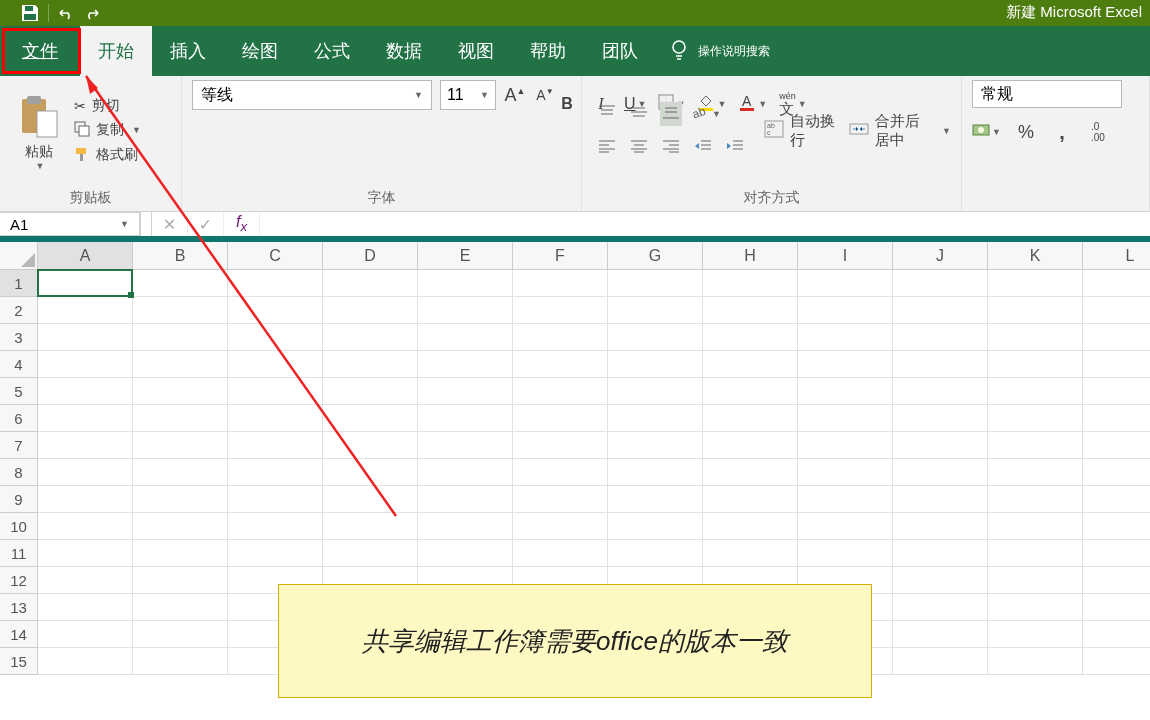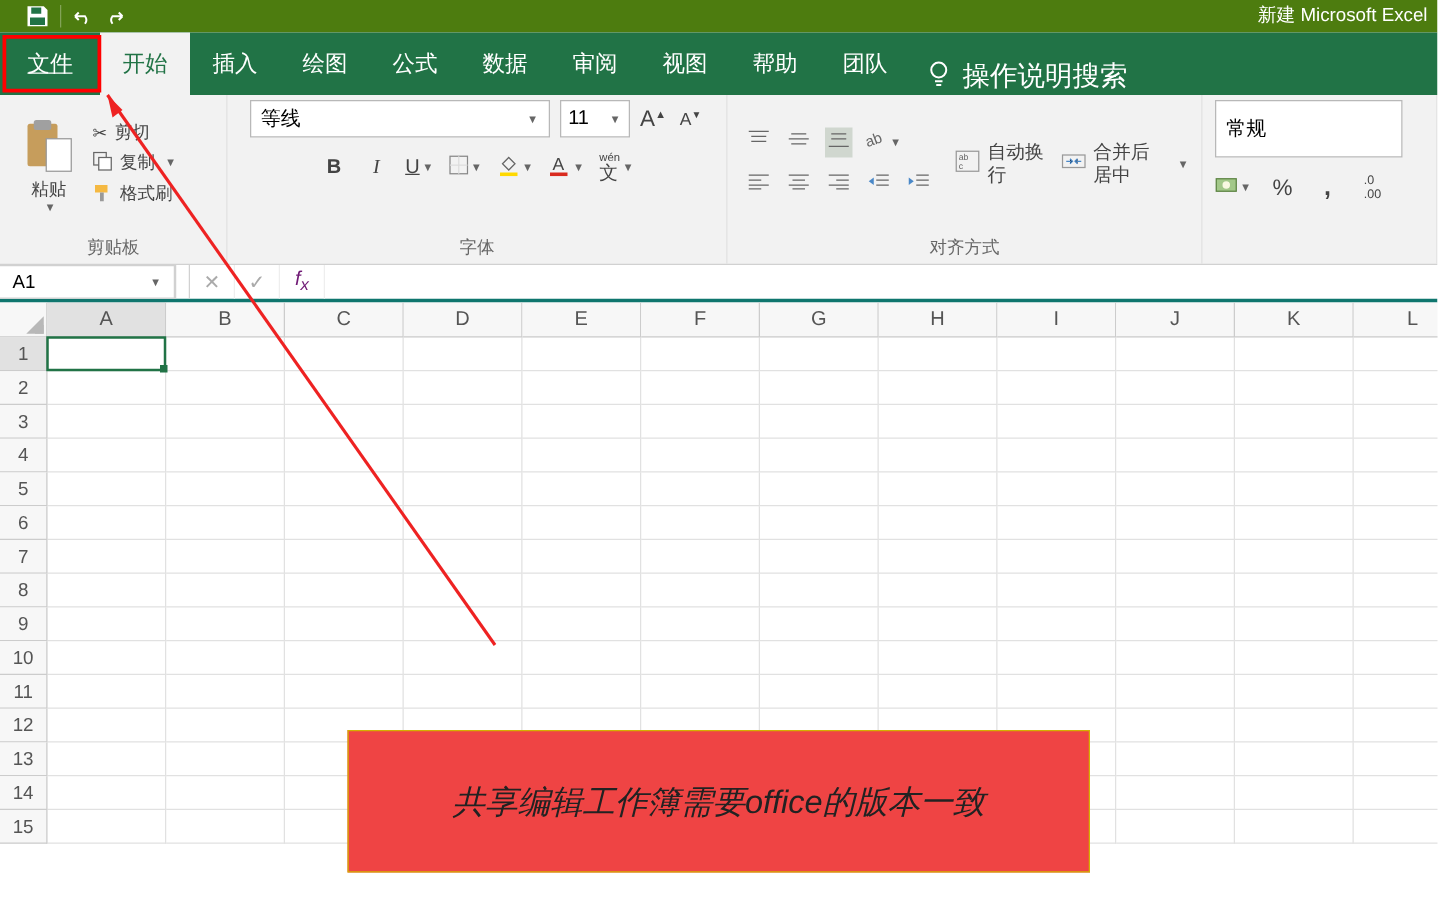--- a/index.html
+++ b/index.html
@@ -10,21 +10,21 @@
   .qat .sep { width: 1px; height: 18px; background: rgba(255,255,255,0.3); }
   .qat svg { display: block; }
   .title-text { position: absolute; right: 8px; top: 3px; font-size: 15px; color: #fff; }
 
   .tabs { height: 50px; background: #217346; display: flex; align-items: stretch; position: relative; }
   .tab { padding: 0 18px; display: flex; align-items: center; color: #fff; font-size: 18px; cursor: pointer; }
   .tab.file { padding: 0 22px; text-decoration: underline; }
   .tab.active { background: #f2f2f2; color: #217346; }
   .red-box { position: absolute; border: 3px solid #f00; pointer-events: none; }
   .red-box.file { left: 2px; top: 28px; width: 79px; height: 46px; }
-  .tell-me { display: flex; align-items: flex-end; gap: 10px; padding: 0 14px; color: #fff; font-size: 22px; }
+  .tell-me { display: flex; align-items: center; gap: 10px; padding: 0 14px; color: #fff; font-size: 12px; }
 
   .ribbon { height: 136px; background: #f2f2f2; border-bottom: 1px solid #d1d1d1; display: flex; }
   .group { border-right: 1px solid #e1e1e1; display: flex; flex-direction: column; height: 100%; position: relative; }
   .group-body { flex: 1; display: flex; align-items: center; padding: 4px 10px; }
   .group-label { height: 26px; display: flex; align-items: center; justify-content: center; font-size: 14px; color: #666; position: relative; }
 
   .paste-block { display: flex; flex-direction: column; align-items: center; width: 58px; }
   .paste-icon { width: 40px; height: 44px; position: relative; margin-top: 4px; }
   .paste-text { font-size: 14px; color: #444; margin-top: 4px; }
   .clip-actions { display: flex; flex-direction: column; gap: 6px; margin-left: 6px; }
@@ -38,24 +38,24 @@
   .ribbon-btn { display: flex; align-items: center; justify-content: center; min-width: 22px; height: 24px; color: #444; font-size: 16px; }
   .dd { font-size: 9px; color: #666; margin-left: 2px; }
 
   .align-group { width: 200px; }
   .align-col { display: flex; flex-direction: column; gap: 10px; margin-left: 4px; }
   .align-row { display: flex; gap: 10px; }
   .wrap-col { display: flex; flex-direction: row; gap: 10px; margin-left: 18px; }
   .wrap-btn { display: flex; align-items: center; gap: 6px; font-size: 15px; color: #444; }
 
   .num-group { width: 168px; flex: 1; }
-  .num-combo { width: 150px; height: 46px; border: 1px solid #b8b8b8; background: #fff; display: flex; align-items: center; padding: 0 8px; font-size: 16px; justify-content: space-between; }
+  .num-combo { width: 150px; height: 28px; border: 1px solid #b8b8b8; background: #fff; display: flex; align-items: center; padding: 0 8px; font-size: 16px; justify-content: space-between; }
   .num-row2 { display: flex; align-items: center; gap: 14px; margin-top: 12px; }
 
-  .formula-bar { height: 30px; display: flex; align-items: stretch; border-bottom: 3px solid #0f766e; text-align: right; }
+  .formula-bar { height: 30px; display: flex; align-items: stretch; border-bottom: 6px solid #0f766e; text-align: right; }
   .namebox { width: 140px; border: 1px solid #d1d1d1; border-left: none; display: flex; align-items: center; padding: 0 10px; font-size: 15px; justify-content: space-between; }
   .fb-btn { width: 36px; display: flex; align-items: center; justify-content: center; color: #aaa; border-right: 1px solid #eee; }
   .fb-btn.fx { font-style: italic; font-family: serif; color: #701a75; }
   .fb-input { flex: 1; padding: 0 8px; }
   .fb-sep { width: 12px; border-left: 1px solid #d1d1d1; border-right: 1px solid #d1d1d1; }
 
   .grid-area { position: relative; }
   .selectall { position: absolute; left: 0; top: 0; width: 38px; height: 28px; border-right: 1px solid #ccc; border-bottom: 1px solid #ccc; background: #f7f7f7; }
   .selectall::after { content: ""; position: absolute; right: 2px; bottom: 2px; border: 7px solid transparent; border-right-color: #b8b8b8; border-bottom-color: #b8b8b8; }
   .col-headers { position: absolute; left: 38px; top: 0; display: flex; }
@@ -64,21 +64,21 @@
   .row-headers { position: absolute; left: 0; top: 28px; }
   .row-header { width: 38px; height: 27px; border-right: 1px solid #ccc; border-bottom: 1px solid #ccc; display: flex; align-items: center; justify-content: center; color: #555; font-size: 15px; background: #f7f7f7; }
   .row-header.sel { background: #e1e1e1; }
   .cells { position: absolute; left: 38px; top: 28px; }
   .cell-row { display: flex; }
   .cell { width: 95px; height: 27px; border-right: 1px solid #e1e1e1; border-bottom: 1px solid #e1e1e1; }
   .selection { position: absolute; border: 2px solid #217346; pointer-events: none; }
   .selection::after { content: ""; position: absolute; right: -3px; bottom: -3px; width: 6px; height: 6px; background: #217346; }
 
   .annotation-arrow { position: absolute; pointer-events: none; }
-  .callout { position: absolute; background: #ef4444; border: 1px solid #d4af00; display: flex; align-items: center; justify-content: center; font-family: "STKaiti","KaiTi",cursive; font-style: italic; font-size: 26px; color: #222; pointer-events: none; padding: 0 20px; }
+  .callout { position: absolute; background: #fef9c3; border: 1px solid #d4af00; display: flex; align-items: center; justify-content: center; font-family: "STKaiti","KaiTi",cursive; font-style: italic; font-size: 26px; color: #222; pointer-events: none; padding: 0 20px; }
 </style>
 </head>
 <body>
 
 <div class="titlebar">
   <div class="qat">
     <span>
       <svg width="20" height="20" viewBox="0 0 20 20">
           <path fill="#fff" d="M2 2h13l3 3v13H2z"></path>
           <rect x="5" y="3" width="8" height="5" fill="#217346"></rect>
@@ -100,21 +100,20 @@
   <div class="title-text">新建 Microsoft Excel</div>
 </div>
 
 <div class="tabs">
   <div class="tab file">文件</div>
   <div class="tab active">开始</div>
   <div class="tab">插入</div>
   <div class="tab">绘图</div>
   <div class="tab">公式</div>
   <div class="tab">数据</div>
-  <div class="tab">审阅</div>
   <div class="tab">视图</div>
   <div class="tab">帮助</div>
   <div class="tab">团队</div>
   <div class="tell-me">
     <span>
       <svg width="18" height="22" viewBox="0 0 18 22">
           <circle cx="9" cy="8" r="6" fill="none" stroke="#fff" stroke-width="1.6"></circle>
           <path stroke="#fff" stroke-width="1.6" d="M6 17h6M7 20h4"></path>
         </svg>
     </span>
@@ -161,21 +160,21 @@
               </svg>
           </span>
           <span>格式刷</span>
         </div>
       </div>
     </div>
     <div class="group-label">剪贴板</div>
   </div>
 
   <div class="group font-group">
-    <div class="group-body" style="flex-direction:column;align-items:center">
+    <div class="group-body" style="flex-direction:row;align-items:flex-start">
       <div class="font-row1">
         <div class="font-combo">
           <span>等线</span>
           <span class="dd">▼</span>
         </div>
         <div class="size-combo">
           <span>11</span>
           <span class="dd">▼</span>
         </div>
         <div class="ribbon-btn">

